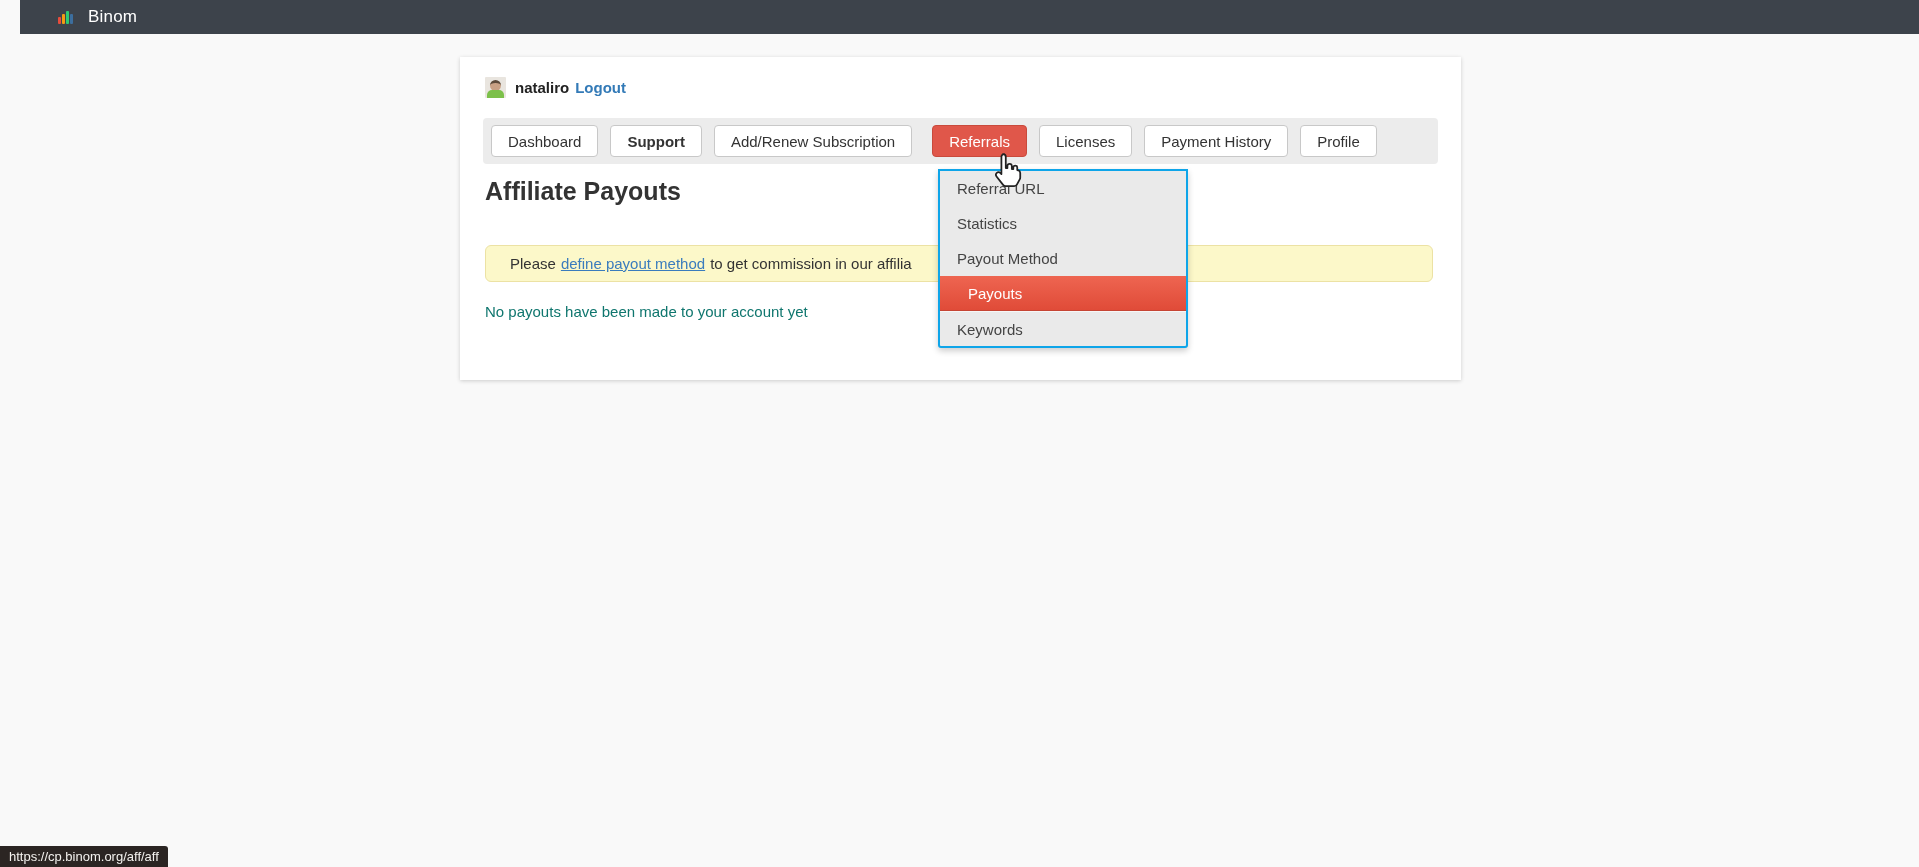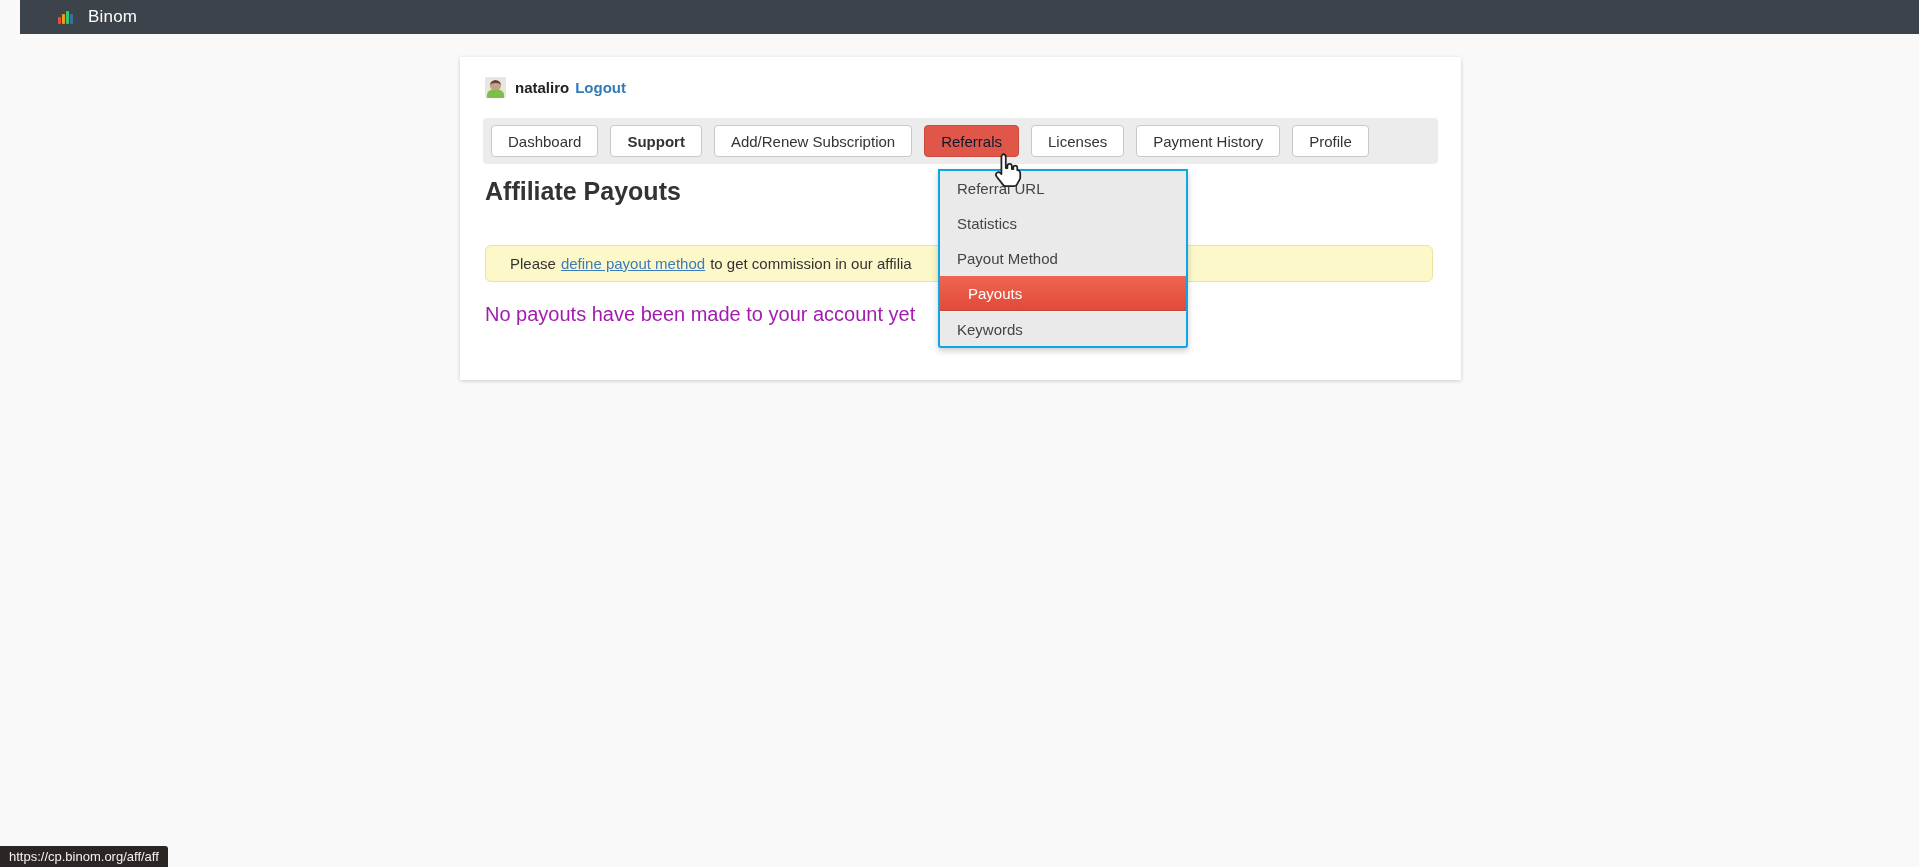--- a/index.html
+++ b/index.html
@@ -58,38 +58,38 @@
     display:flex; align-items:center; padding-left:8px;
   }
   .nav-btn {
     height:32px; margin-right:12px; padding:0 16px;
     background:#ffffff; border:1px solid #c8c8c8; border-radius:4px;
     font-family:"Liberation Sans", sans-serif;
     font-size:15px; color:#333; cursor:pointer; white-space:nowrap;
   }
   .nav-btn.bold { font-weight:bold; }
   .nav-btn.active {
-    background:#e0574a; border-color:#c94a3c; color:#0f172a;
+    background:#e0574a; border-color:#c94a3c; color:#ffffff;margin-left:8px;
   }
 
   
   .page-title {
     position:absolute; left:25px; top:120px;
     font-size:25px; font-weight:700; color:#333;
   }
   .notice {
     position:absolute; left:25px; top:188px; width:948px; height:37px;
     background:#fcf8c9; border:1px solid #ece2a4; border-radius:6px;
     display:flex; align-items:center; padding-left:24px;
     font-size:15px; color:#333;
   }
   .notice a { color:#3a7cbd; text-decoration:underline; cursor:pointer; margin:16px 5px; }
   .empty-msg {
     position:absolute; left:25px; top:246px;
-    font-size:20px; color:#a21caf;
+    font-size:15px; color:#0f766e;
   }
 
   
   .dropdown {
     position:absolute; left:938px; top:169px; width:250px;
     background:#eaeaea; border:2px solid #0ea5e9;
     border-radius:0 0 3px 3px;
     box-shadow:0 3px 6px rgba(0,0,0,.2);
     z-index:20;
   }

